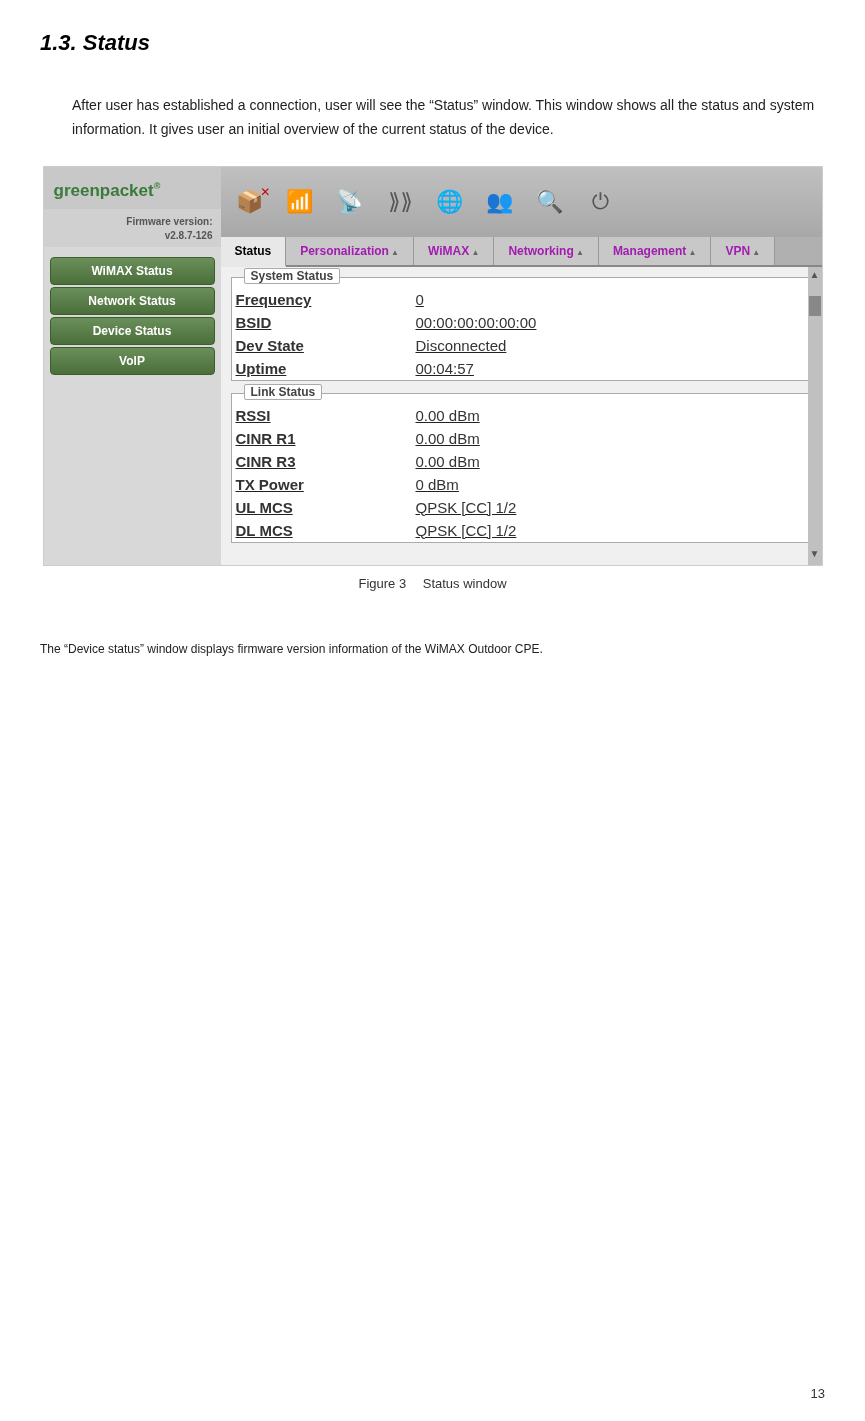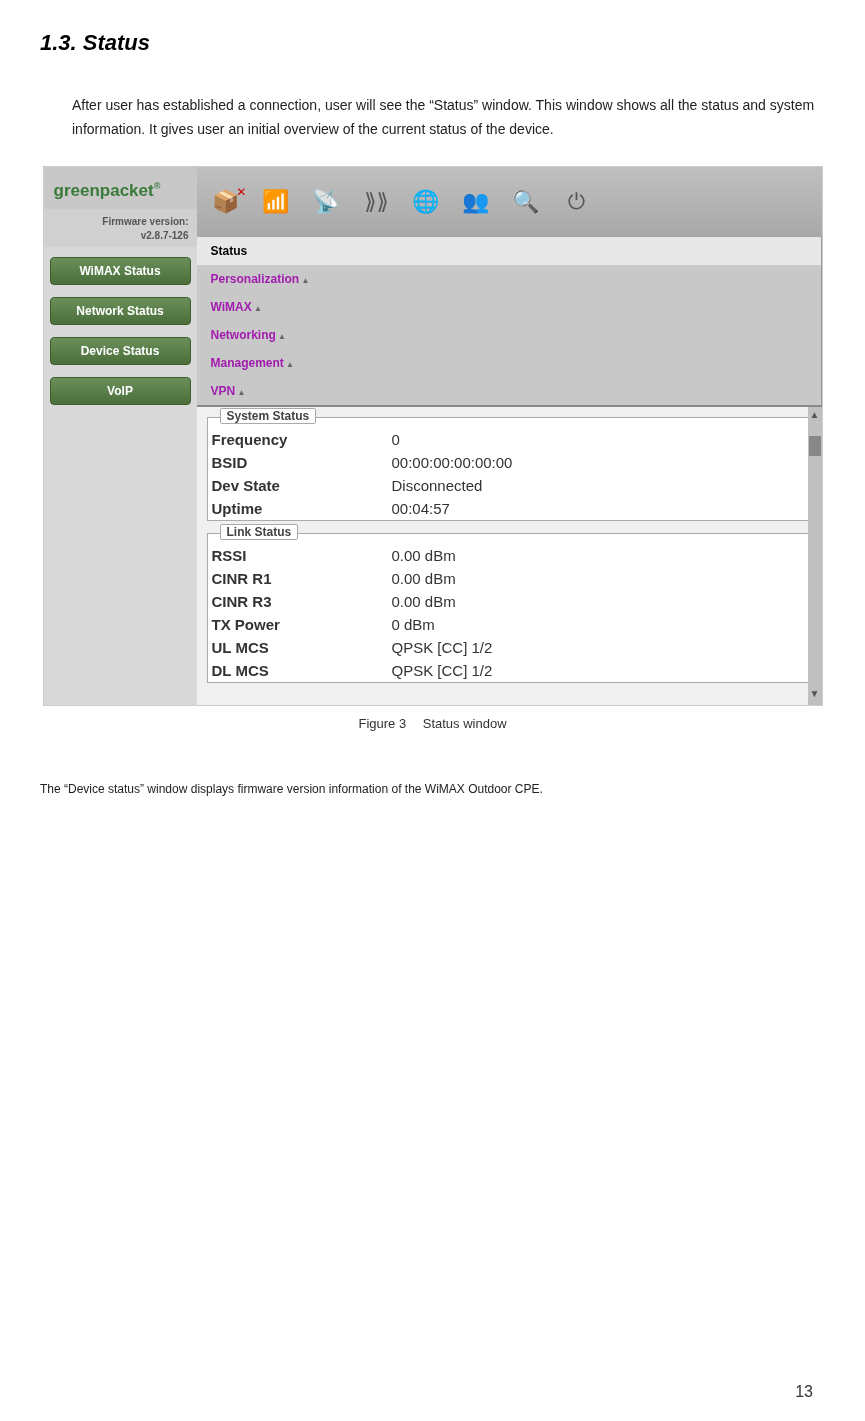--- a/index.html
+++ b/index.html
@@ -34,21 +34,21 @@
     .screenshot-container {
       border: 1px solid #ccc;
       width: 780px;
       margin: 0 auto 10px auto;
       background: #e8e8e8;
       display: flex;
       flex-direction: row;
     }
     
     .sidebar {
-      width: 153px;
+      width: 177px;
       background: #d8d8d8;
       padding: 0;
       display: flex;
       flex-direction: column;
     }
     .sidebar-logo-area {
       padding: 14px 10px 8px 10px;
       background: #c8c8c8;
     }
     .logo-text {
@@ -66,21 +66,21 @@
       color: #555;
       text-align: right;
       padding: 6px 8px 4px 8px;
       background: #d0d0d0;
       line-height: 1.4;
       font-weight: bold;
     }
     .sidebar-nav {
       display: flex;
       flex-direction: column;
-      gap: 12px;
+      gap: 2px;
       padding: 10px 6px;
     }
     .sidebar-btn {
       background: linear-gradient(to bottom, #6a8f5a, #4a6f3a);
       color: #fff;
       font-size: 12px;
       font-weight: bold;
       padding: 6px 4px;
       text-align: center;
       border-radius: 4px;
@@ -108,21 +108,20 @@
       height: 40px;
       display: flex;
       align-items: center;
       justify-content: center;
       font-size: 22px;
       color: #555;
     }
     
     .nav-tabs {
       display: flex;
-      flex-direction: column;
       background: #b0b0b0;
       border-bottom: 2px solid #888;
     }
     .nav-tab {
       padding: 7px 14px;
       font-size: 12px;
       font-weight: bold;
       color: #a21caf;
       cursor: pointer;
       border-right: 1px solid #999;
@@ -142,20 +141,21 @@
     }
     .nav-tab.active::after {
       content: '';
     }
     
     .panel-area {
       background: #f0f0f0;
       padding: 10px;
       flex: 1;
       position: relative;
+      text-decoration: underline;
     }
     .status-box {
       border: 1px solid #aaa;
       background: #fff;
       margin-bottom: 12px;
       position: relative;
     }
     .status-box-legend {
       position: absolute;
       top: -10px;
@@ -220,22 +220,22 @@
     .intro-text-2 {
       font-size: 12px;
       line-height: 1.7;
       color: #222;
     }
 
     
     .page-number {
       position: absolute;
       bottom: 20px;
-      right: 52px;
-      font-size: 16px;
+      right: 40px;
+      font-size: 13px;
       color: #333;
     }
     .crossed-icon {
       position: relative;
       display: inline-block;
     }
     .crossed-icon::after {
       content: '✕';
       position: absolute;
       top: -4px;

